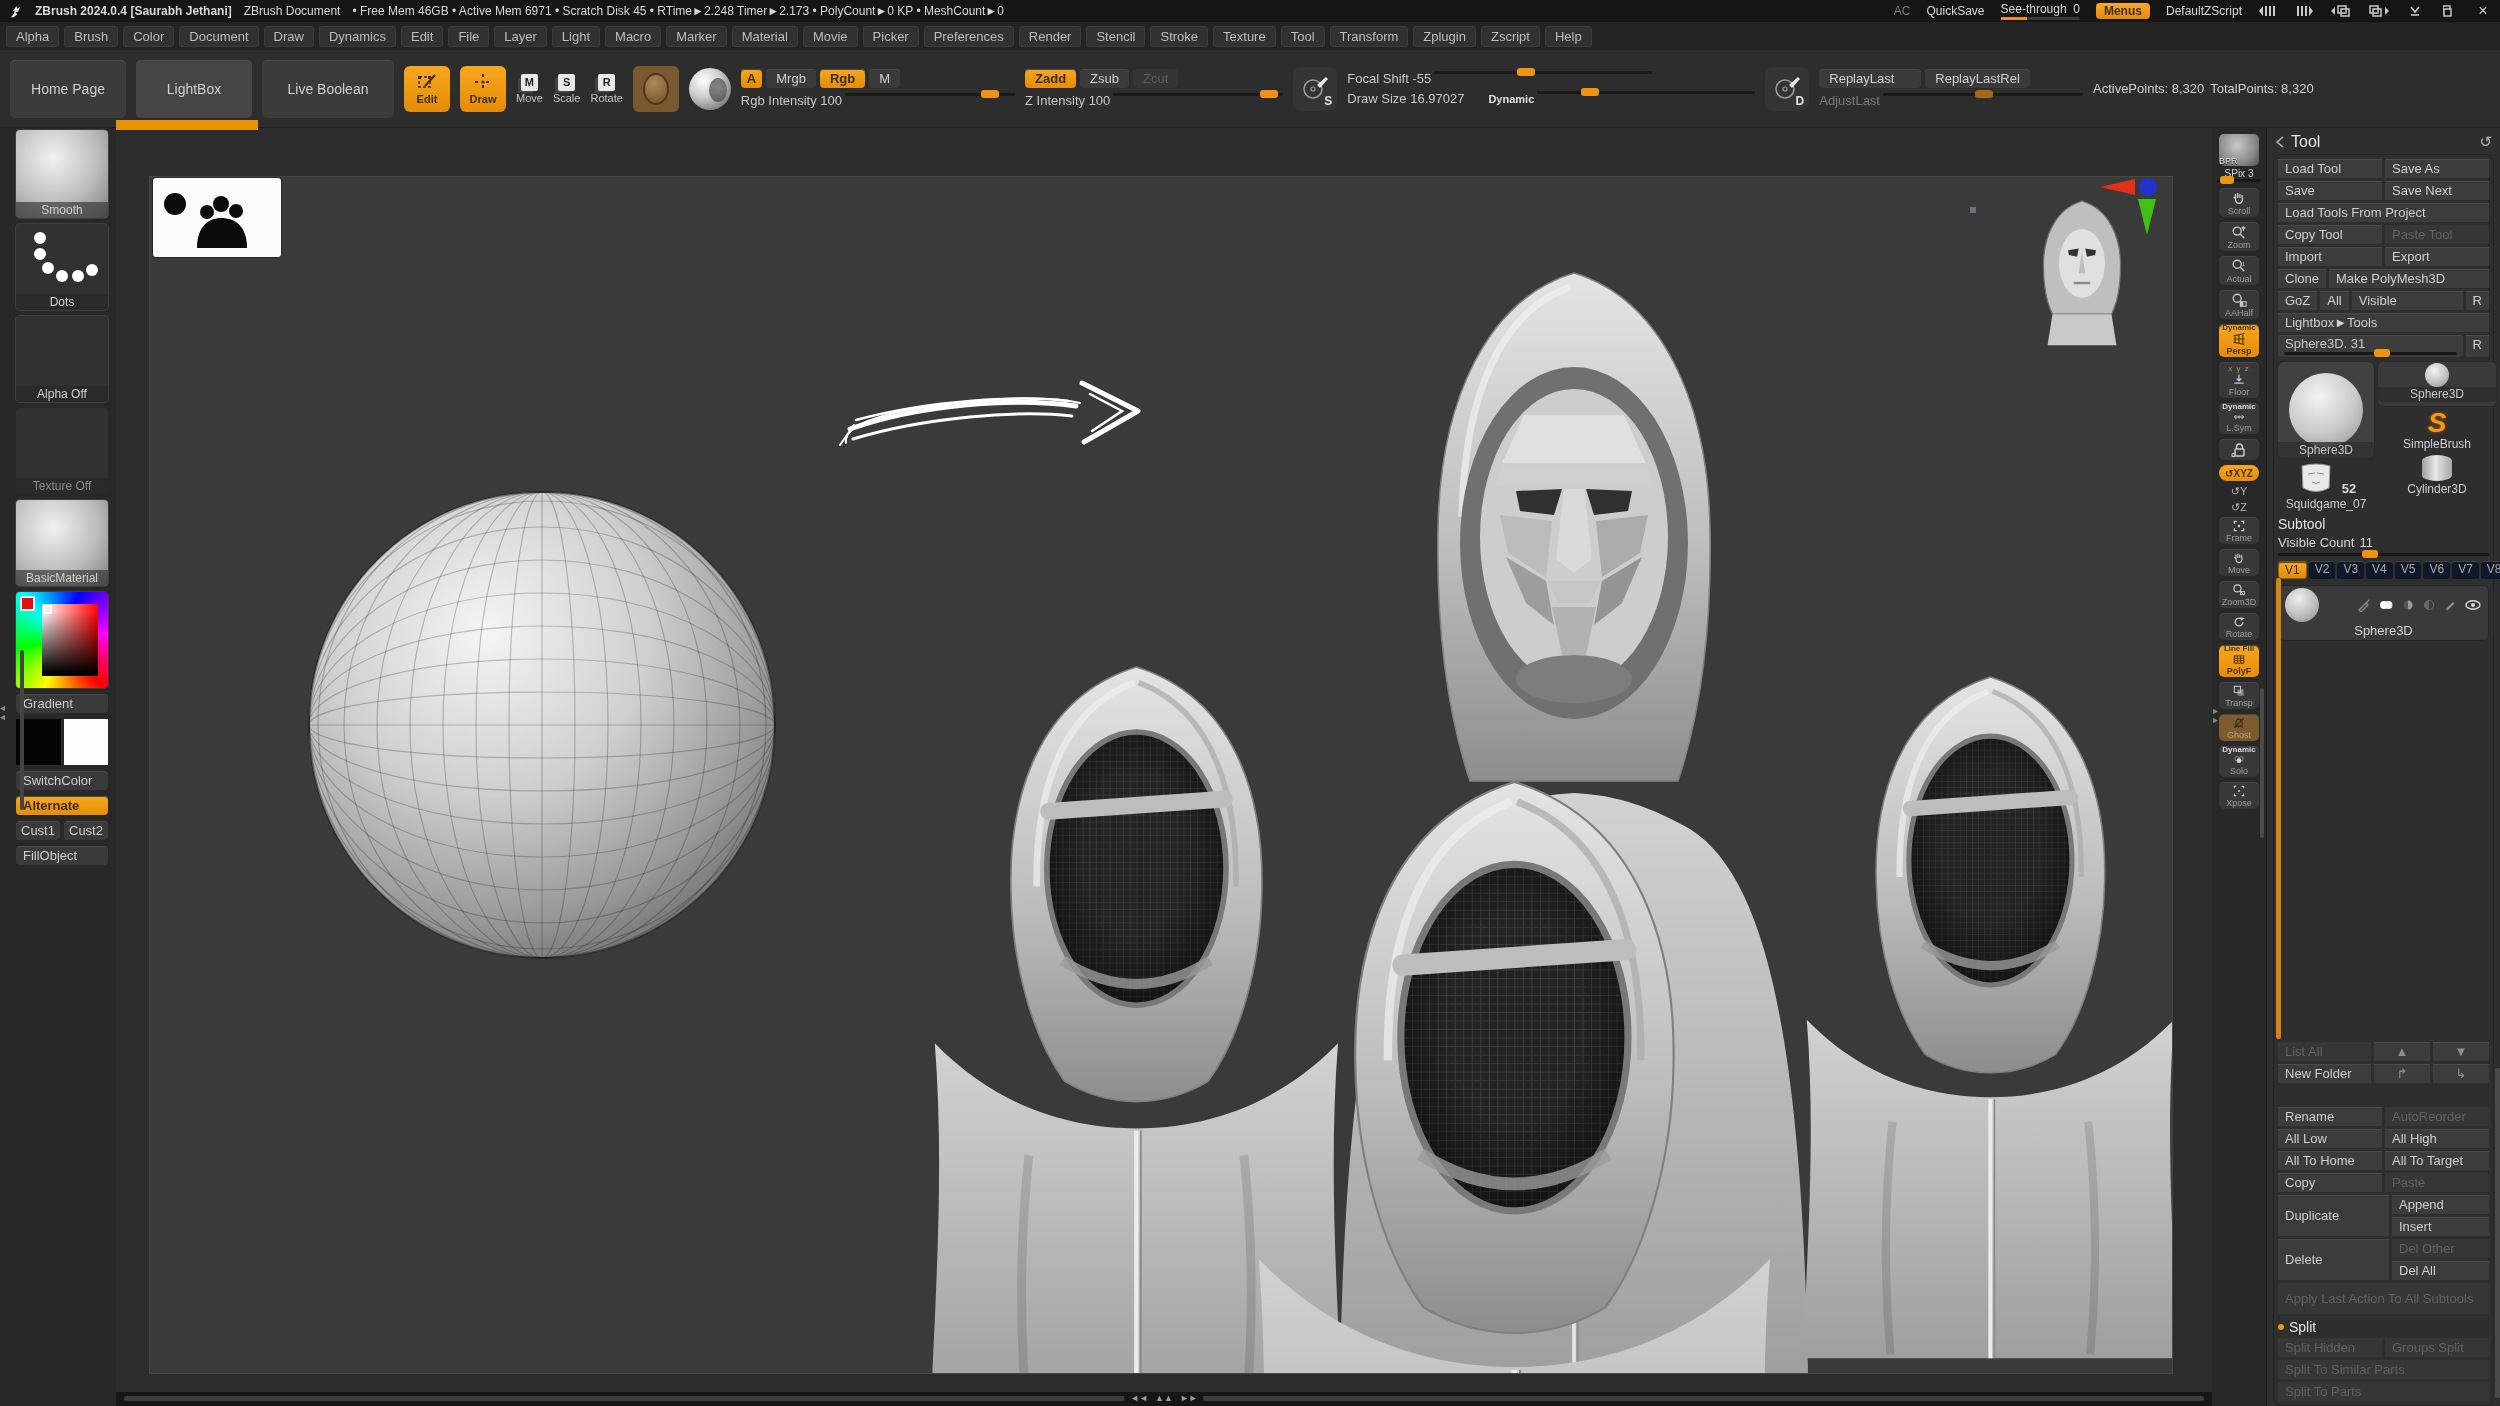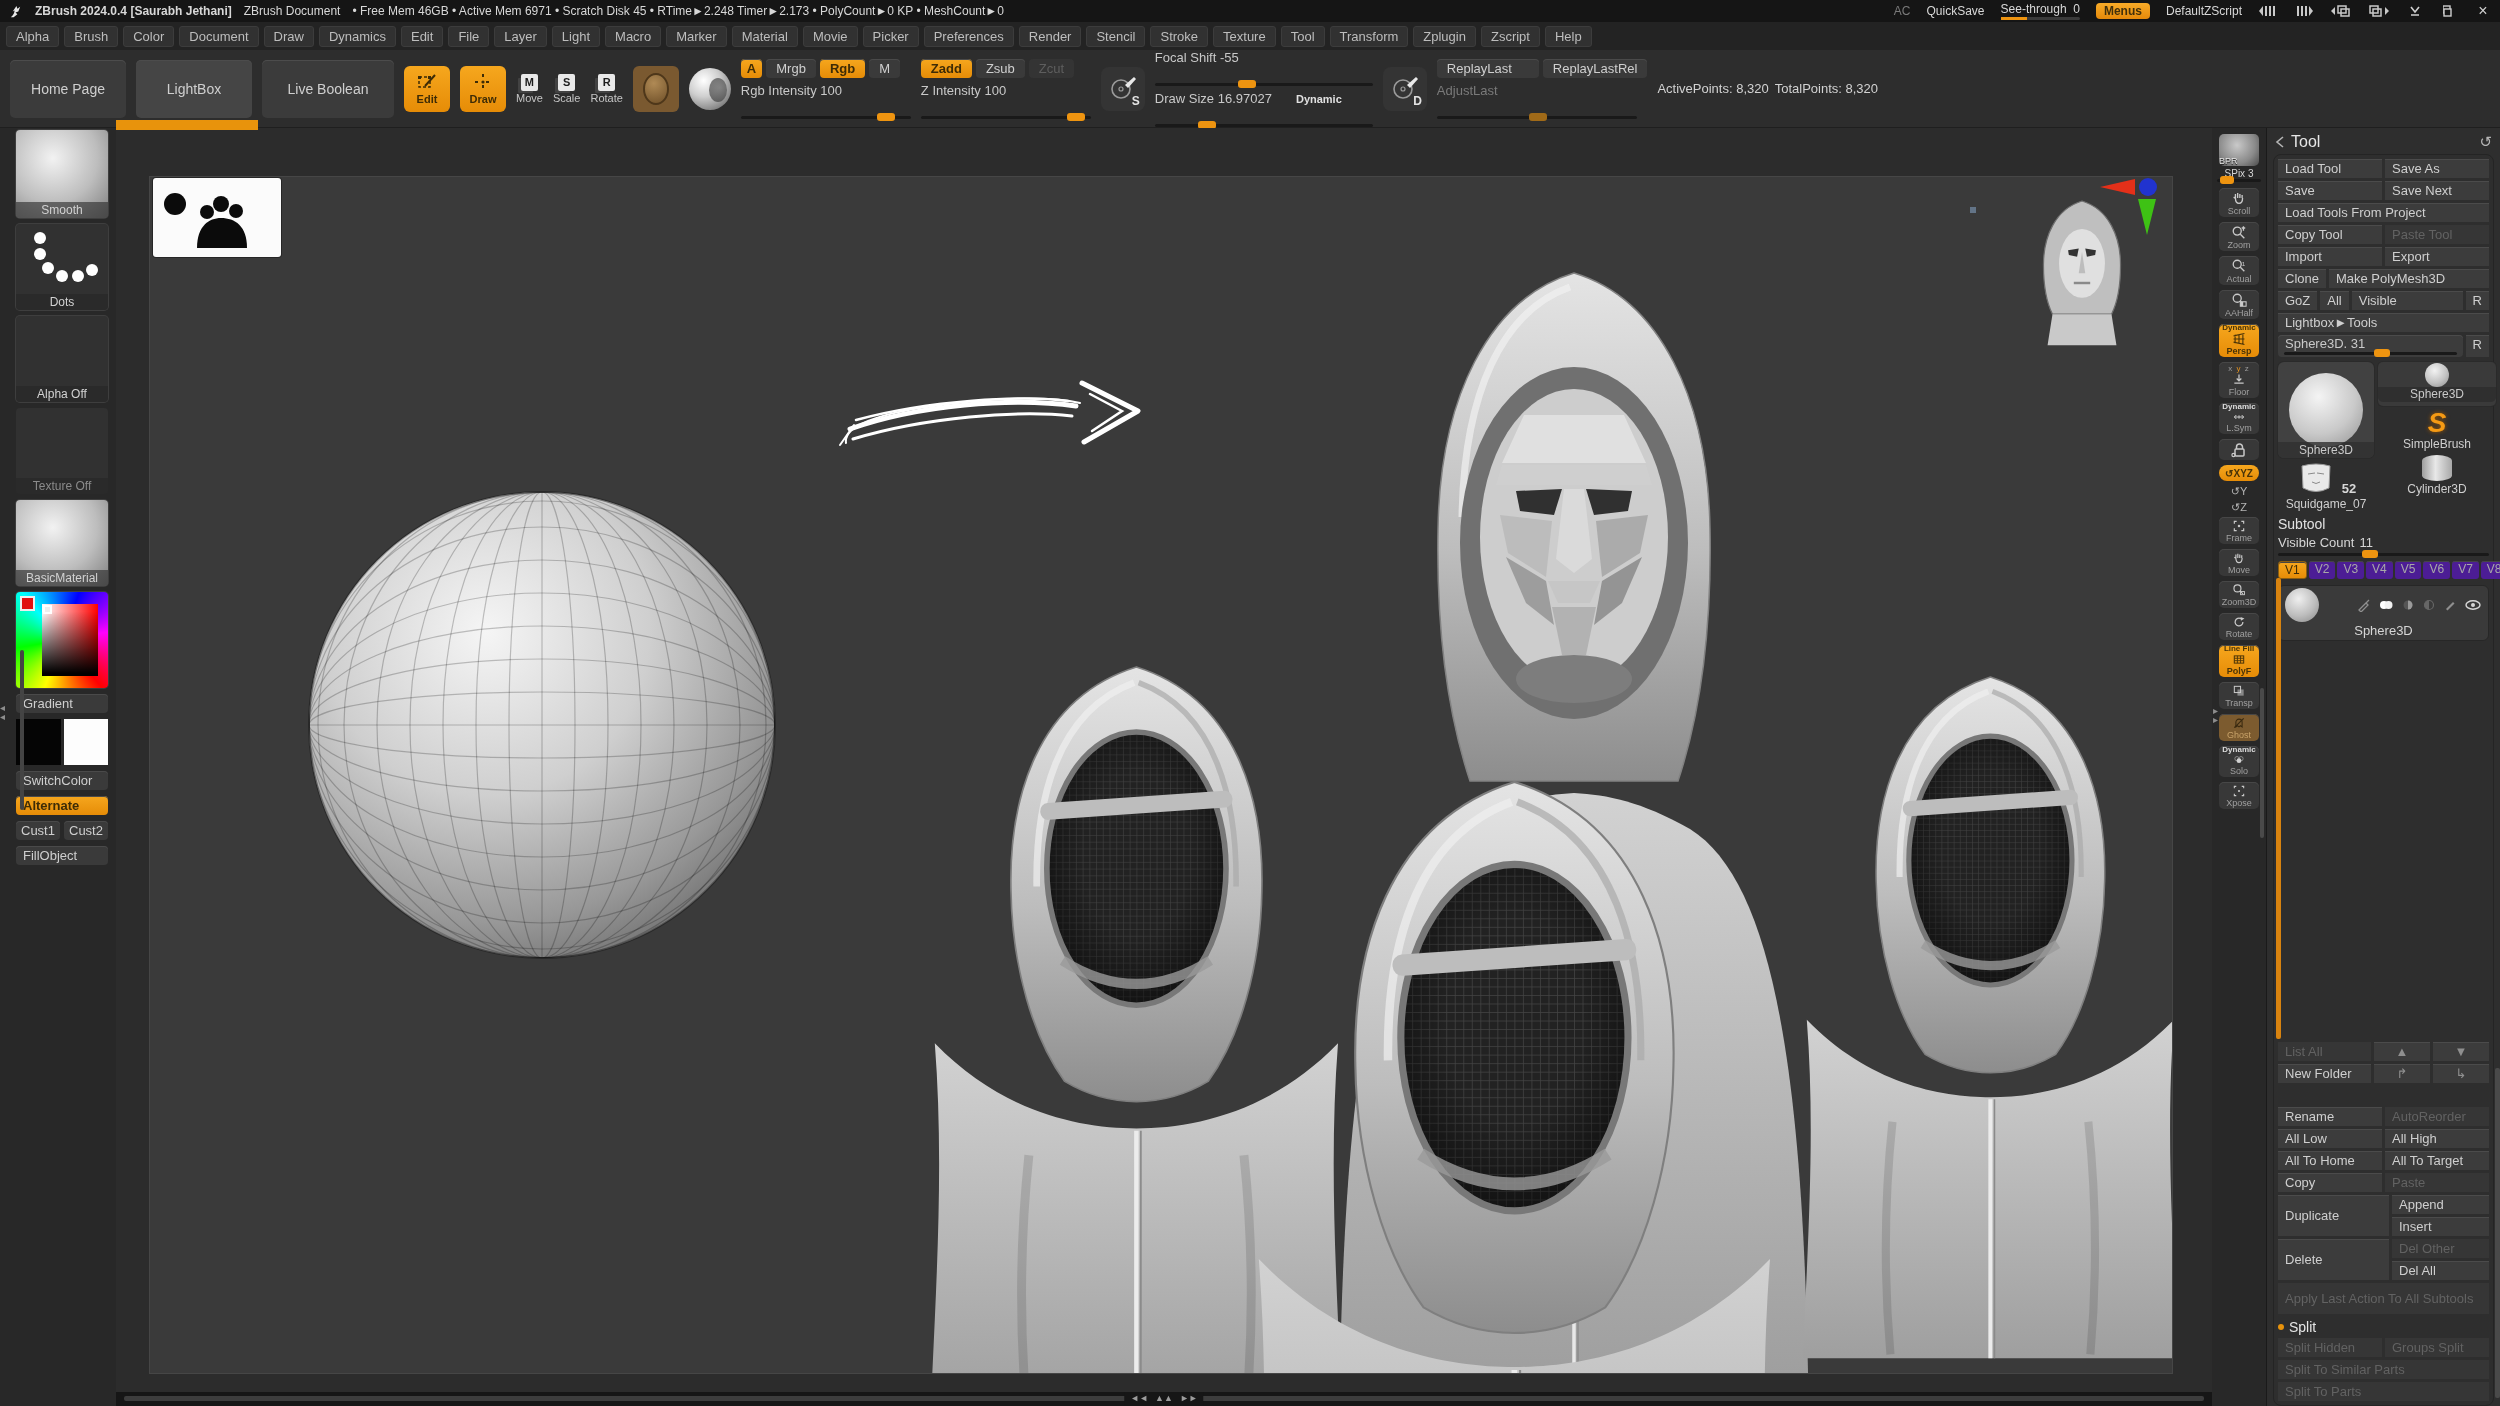--- a/index.html
+++ b/index.html
@@ -38,21 +38,21 @@
   background:radial-gradient(circle at 40% 30%,#b08a55,#6e4f28)}
 .matball{width:42px;height:42px;border-radius:50%;position:relative;overflow:hidden;
   background:radial-gradient(circle at 35% 30%,#ffffff,#cfcfcf 40%,#8e8e8e 72%,#515151)}
 .matball i{position:absolute;right:4px;top:10px;width:18px;height:24px;border-radius:50%;
   background:radial-gradient(circle at 60% 40%,#6b6b6b,#3f3f3f);opacity:.75}
 .tgroup{display:flex;flex-direction:column;gap:5px;justify-content:center}
 .trow{display:flex;align-items:center;gap:4px}
 .mini-btn{padding:2px 10px;background:#3a3a3a;border-radius:4px;box-shadow:inset 0 1px 0 #4a4a4a;font-size:13px;color:#cfcfcf}
 .mini-btn.on{background:linear-gradient(#f6a71e,#e68c07);color:#3e2c06;font-weight:bold}
 .mini-btn.dimmed{color:#5e5e5e;box-shadow:none;background:#343434}
-.sliderline{display:flex;flex-direction:column;gap:18px;font-size:13px}
+.sliderline{display:flex;flex-direction:row;gap:3px;font-size:13px}
 .track{position:relative;height:3px;background:#191919;border-radius:2px}
 .knob{position:absolute;top:-3px;width:18px;height:8px;border-radius:3px;background:#ee9410}
 .stroke-btn{width:44px;height:44px;background:#343434;border-radius:8px;position:relative;
   display:flex;align-items:center;justify-content:center}
 .stroke-btn b{position:absolute;right:5px;bottom:3px;font-size:12px;color:#e3e3e3}
 .points{display:flex;flex-direction:row;gap:6px;font-size:13px;color:#d2d2d2}
 .orange-strip{position:absolute;left:116px;top:120px;width:142px;height:10px;background:#e8930c;z-index:6}
 
 .main{display:flex;height:1278px}
 
@@ -139,21 +139,21 @@
 .smtile .lab{font-size:12px;background:#2f2f2f;width:100%;text-align:center;border-radius:0 0 5px 5px;padding:0 0 1px}
 .cell{display:flex;flex-direction:column;align-items:center;gap:1px;font-size:12px;color:#cfcfcf}
 .sbrushS{font-size:28px;font-weight:bold;font-style:italic;color:#f59a14;text-shadow:0 0 4px #a35b00;line-height:26px}
 .squidrow{display:flex;align-items:flex-end;gap:6px}
 .badge{font-size:13px;color:#d8d8d8}
 .cyl{width:30px;height:26px;background:linear-gradient(90deg,#9e9e9e,#e8e8e8 45%,#a8a8a8);
   border-radius:50%/22%;}
 .subhead{font-size:14px;color:#e2e2e2;margin-top:0}
 .vcount{display:flex;gap:5px;font-size:13px;color:#d6d6d6}
 .vtabs{display:flex;gap:2px;margin-top:2px}
-.vtab{padding:1px 6px;background:#4c1d95;border-radius:3px;color:#a8a8a8;font-size:12px;box-shadow:inset 0 1px 0 #454545}
+.vtab{padding:1px 6px;background:#0f172a;border-radius:3px;color:#a8a8a8;font-size:12px;box-shadow:inset 0 1px 0 #454545}
 .vtab.on{background:linear-gradient(#f6a71e,#e68c07);color:#3e2c06;font-weight:normal;border:1px solid #8a5d10}
 .subrow{background:#3a3a3a;border:1px solid #272727;border-radius:6px;padding:2px 6px;margin-top:3px;
   display:flex;flex-direction:column;gap:1px;flex:none}
 .subrow .line{display:flex;align-items:center;gap:8px}
 .subrow .ball{width:34px;height:34px;border-radius:50%;
   background:radial-gradient(circle at 40% 32%,#efefef,#bdbdbd 55%,#868686)}
 .subrow .icons{display:flex;align-items:center;gap:7px;flex:1;justify-content:flex-end}
 .subrow .lab{text-align:center;font-size:13px;color:#d6d6d6}
 .sublist{flex:1;min-height:80px;position:relative}
 .sublist .oscroll{position:absolute;left:-2px;top:-66px;bottom:0;width:5px;background:#d8830f;border-radius:2px}

